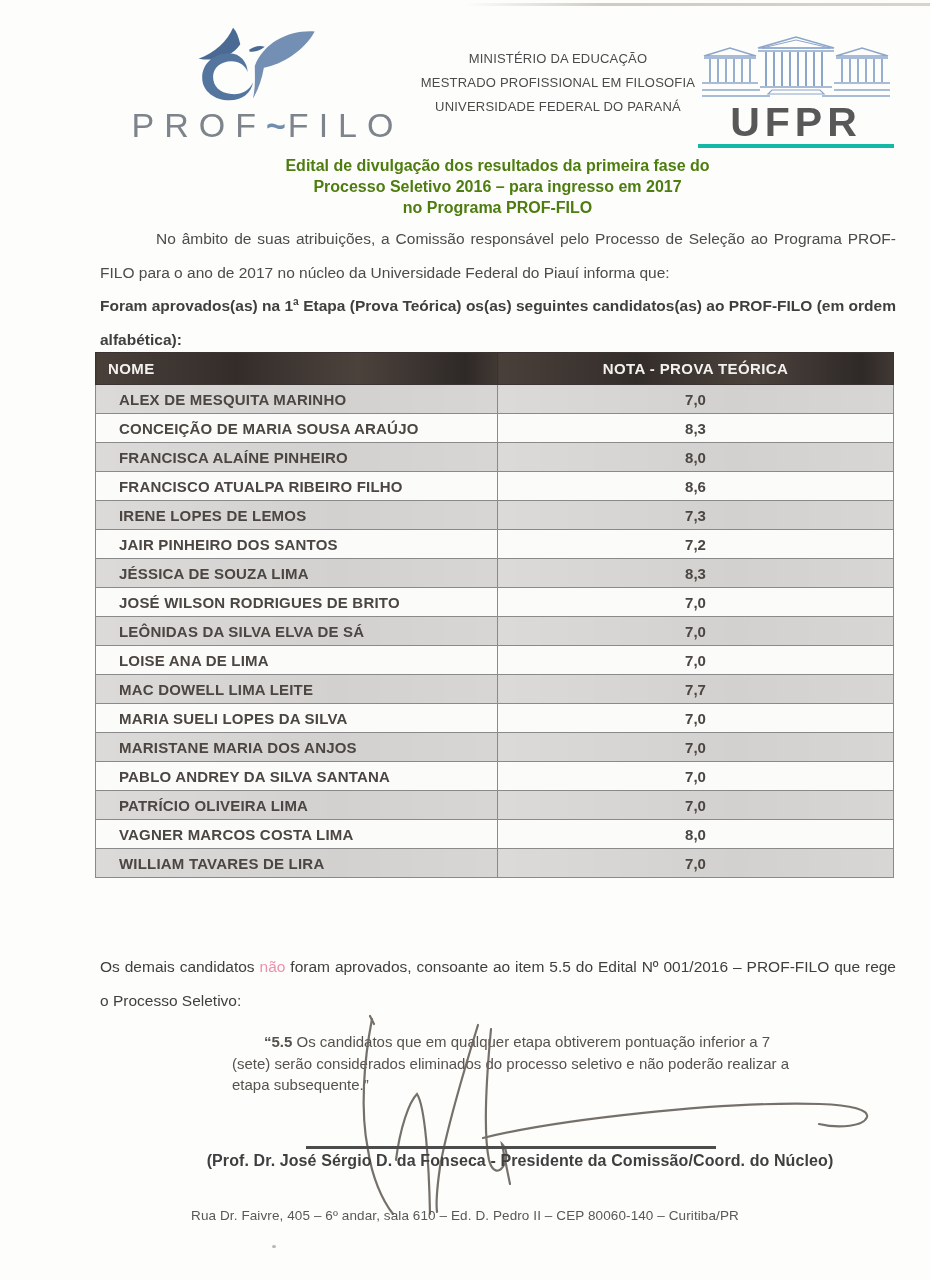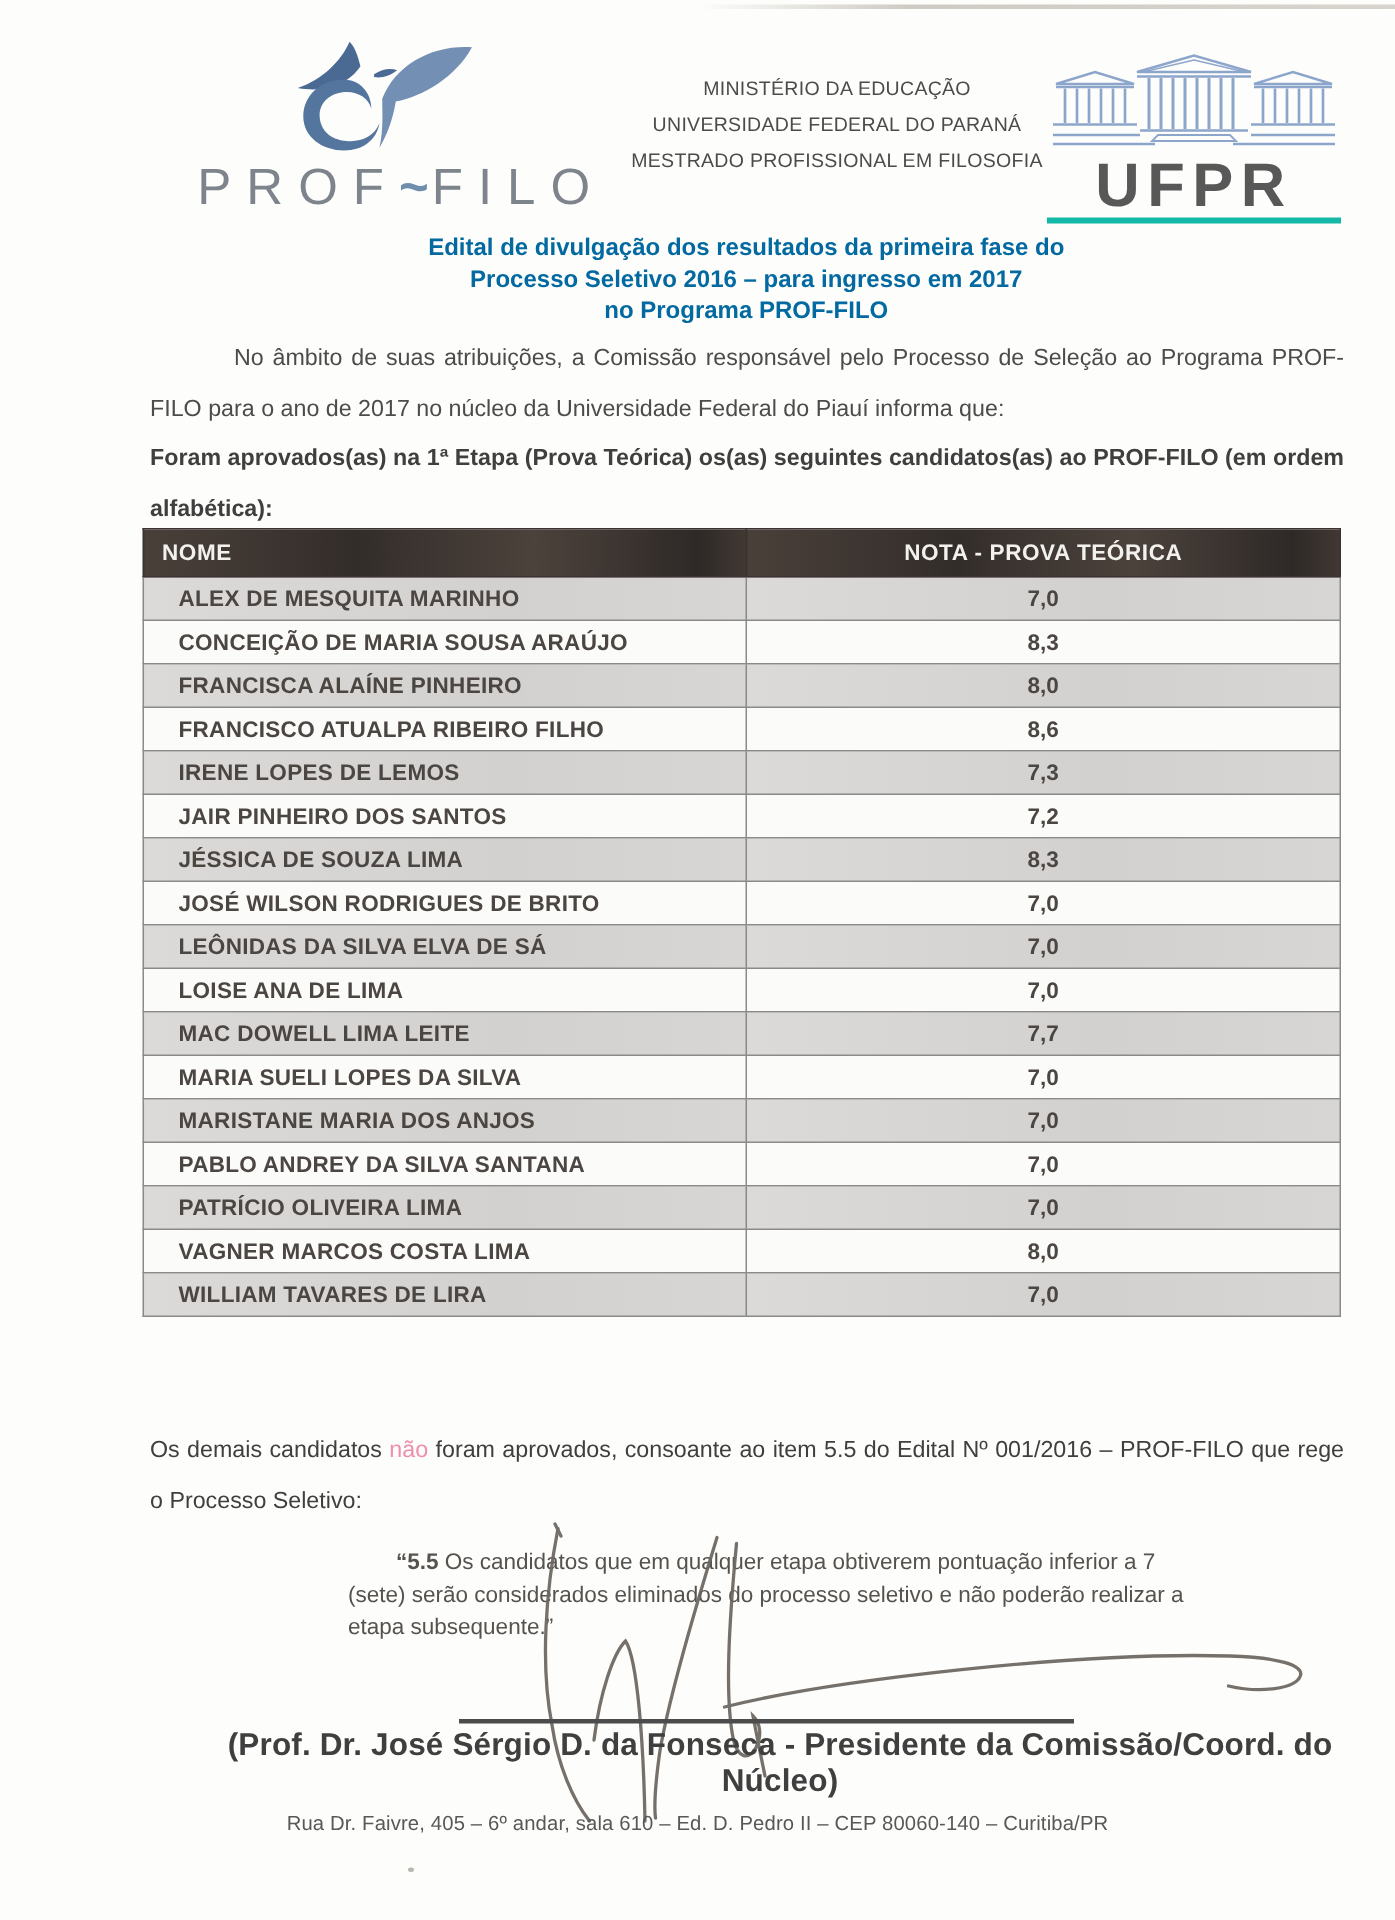--- a/index.html
+++ b/index.html
@@ -25,21 +25,21 @@
   .ministry { position:absolute; left:418px; top:47px; width:280px; text-align:center;
     font-size:13px; line-height:24px; color:#4b4b4b; letter-spacing:.2px; }
 
   .ufpr { position:absolute; left:698px; top:34px; width:196px; text-align:center; }
   .ufpr-word { margin-top:-2px; padding:0 2px 2px 2px; border-bottom:4px solid #14b8a6;
     font-size:41px; font-weight:bold; letter-spacing:5px; color:#585858; line-height:40px;
     font-stretch:semi-condensed; }
 
   
   .doc-title { position:absolute; left:100px; top:155px; width:795px; text-align:center;
-    font-size:16px; font-weight:bold; line-height:21px; color:#0369a1; }
+    font-size:16px; font-weight:bold; line-height:21px; color:#4d7c0f; }
 
   
   .intro { position:absolute; left:100px; top:222px; width:796px; }
   .intro .p1 { text-indent:56px; text-align:justify; font-size:15.5px; line-height:33.5px; color:#4c4c4c; }
   .intro .p2 { text-align:justify; font-size:15.5px; line-height:33.5px; font-weight:bold; color:#3f3f3f; }
 
   
   table.results { position:absolute; left:95px; top:352px; width:798px;
     border-collapse:collapse; table-layout:fixed; }
   table.results col.c-name { width:402px; }
@@ -66,21 +66,21 @@
   
   .quote { position:absolute; left:232px; top:1031px; width:562px;
     font-size:15px; line-height:21.5px; color:#56524e; }
   .quote .q-ind { display:inline-block; width:32px; }
   .quote .q-bold { font-weight:bold; }
 
   
   .sig-svg { position:absolute; left:300px; top:1002px; width:600px; height:235px; }
   .sig-line { position:absolute; left:306px; top:1146px; width:410px; height:3px; background:#4c4c4c; }
   .sig-name { position:absolute; left:140px; top:1152px; width:760px; text-align:center;
-    font-size:21px; font-weight:bold; color:#3f3f3f; letter-spacing:.1px; }
+    font-size:16px; font-weight:bold; color:#3f3f3f; letter-spacing:.1px; }
 
   
   .footer { position:absolute; left:0; top:1208px; width:930px; text-align:center;
     font-size:13.5px; color:#585858; letter-spacing:.1px; }
 </style>
 </head>
 <body>
 
 <div class="page">
 
@@ -96,22 +96,22 @@
 
       <path d="M86,44 C96,18 124,4 152,6 C140,28 116,42 96,46 C94,58 90,70 84,80 C87,66 86,54 86,44 Z" fill="#7390b4"></path>
 
       <path d="M80,26 C86,22 92,21 97,23 C92,27 86,29 80,28 Z" fill="#4a6a94"></path>
     </svg>
     <div class="logo-wordmark"><span>PROF</span><span class="tilde">~</span><span>FILO</span></div>
   </div>
 
   <div class="ministry">
     <div>MINISTÉRIO DA EDUCAÇÃO</div>
+    <div>MESTRADO PROFISSIONAL EM FILOSOFIA</div>
     <div>UNIVERSIDADE FEDERAL DO PARANÁ</div>
-    <div>MESTRADO PROFISSIONAL EM FILOSOFIA</div>
   </div>
 
   <div class="ufpr">
     <svg width="192" height="66" viewBox="0 0 192 66" fill="none" stroke="#8ca6cb" stroke-width="1.6">
 
       <path d="M58,14 L96,3 L134,14 Z"></path>
       <path d="M62,14 L96,6 L130,14 Z" stroke-width="1"></path>
 
       <g stroke-width="2">
         <line x1="66" y1="18" x2="66" y2="52"></line>

